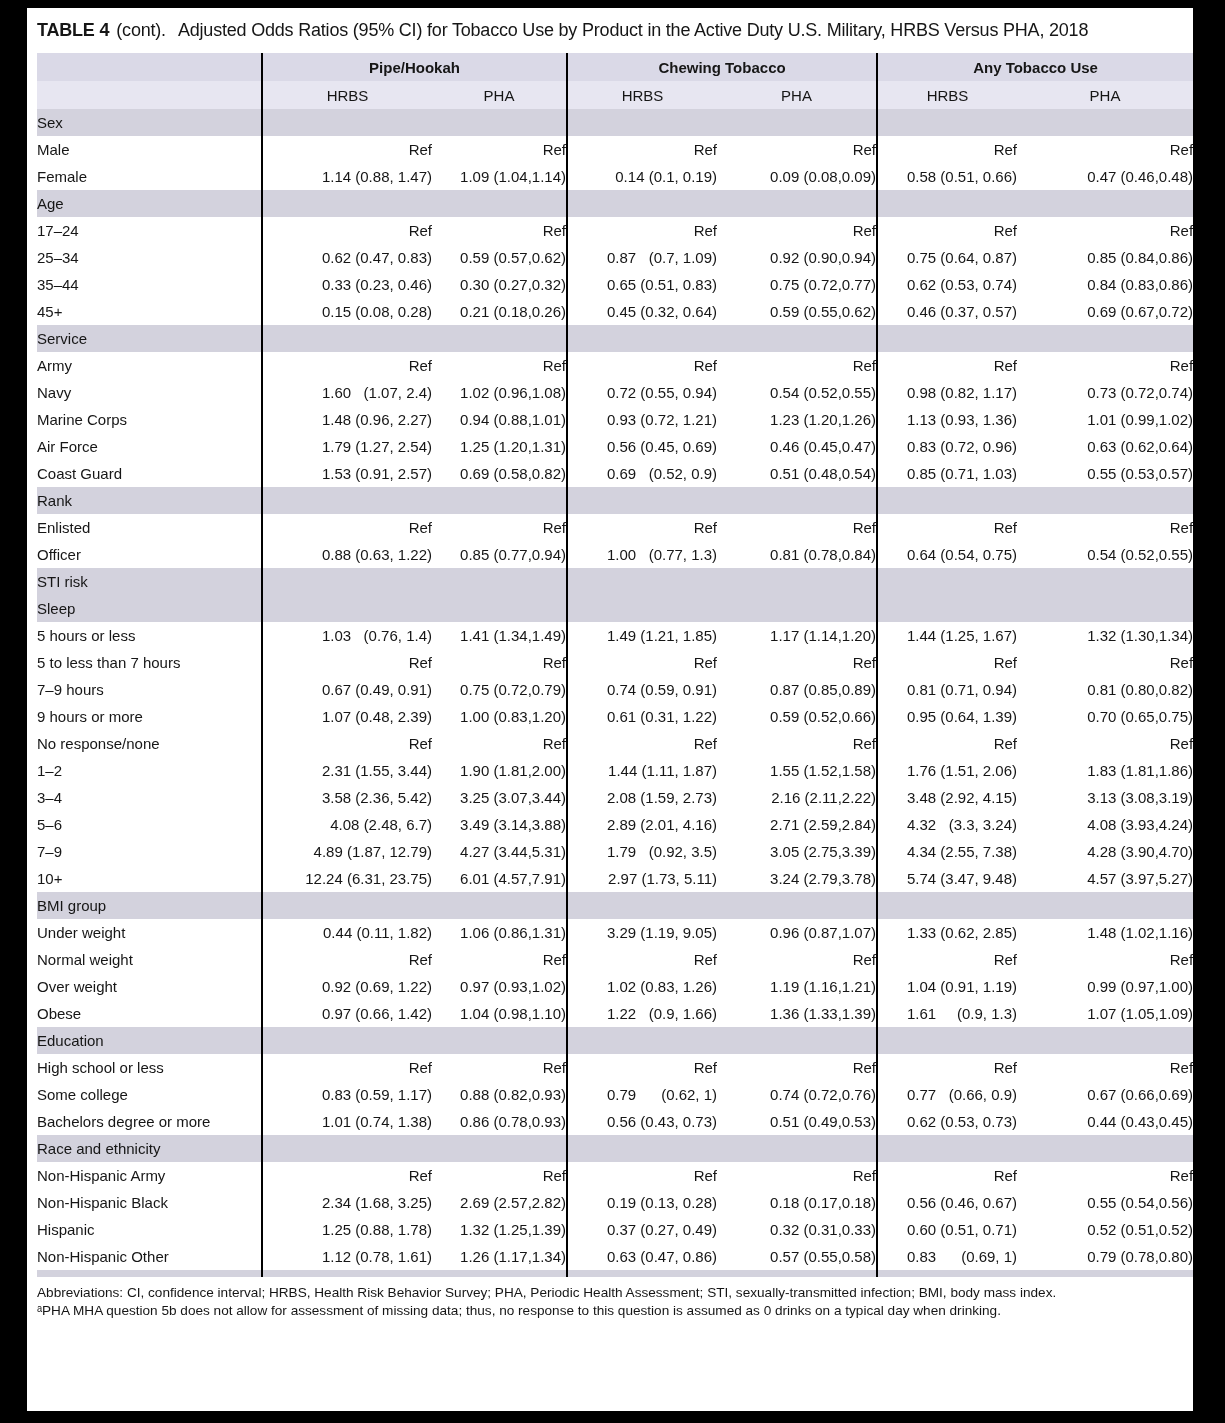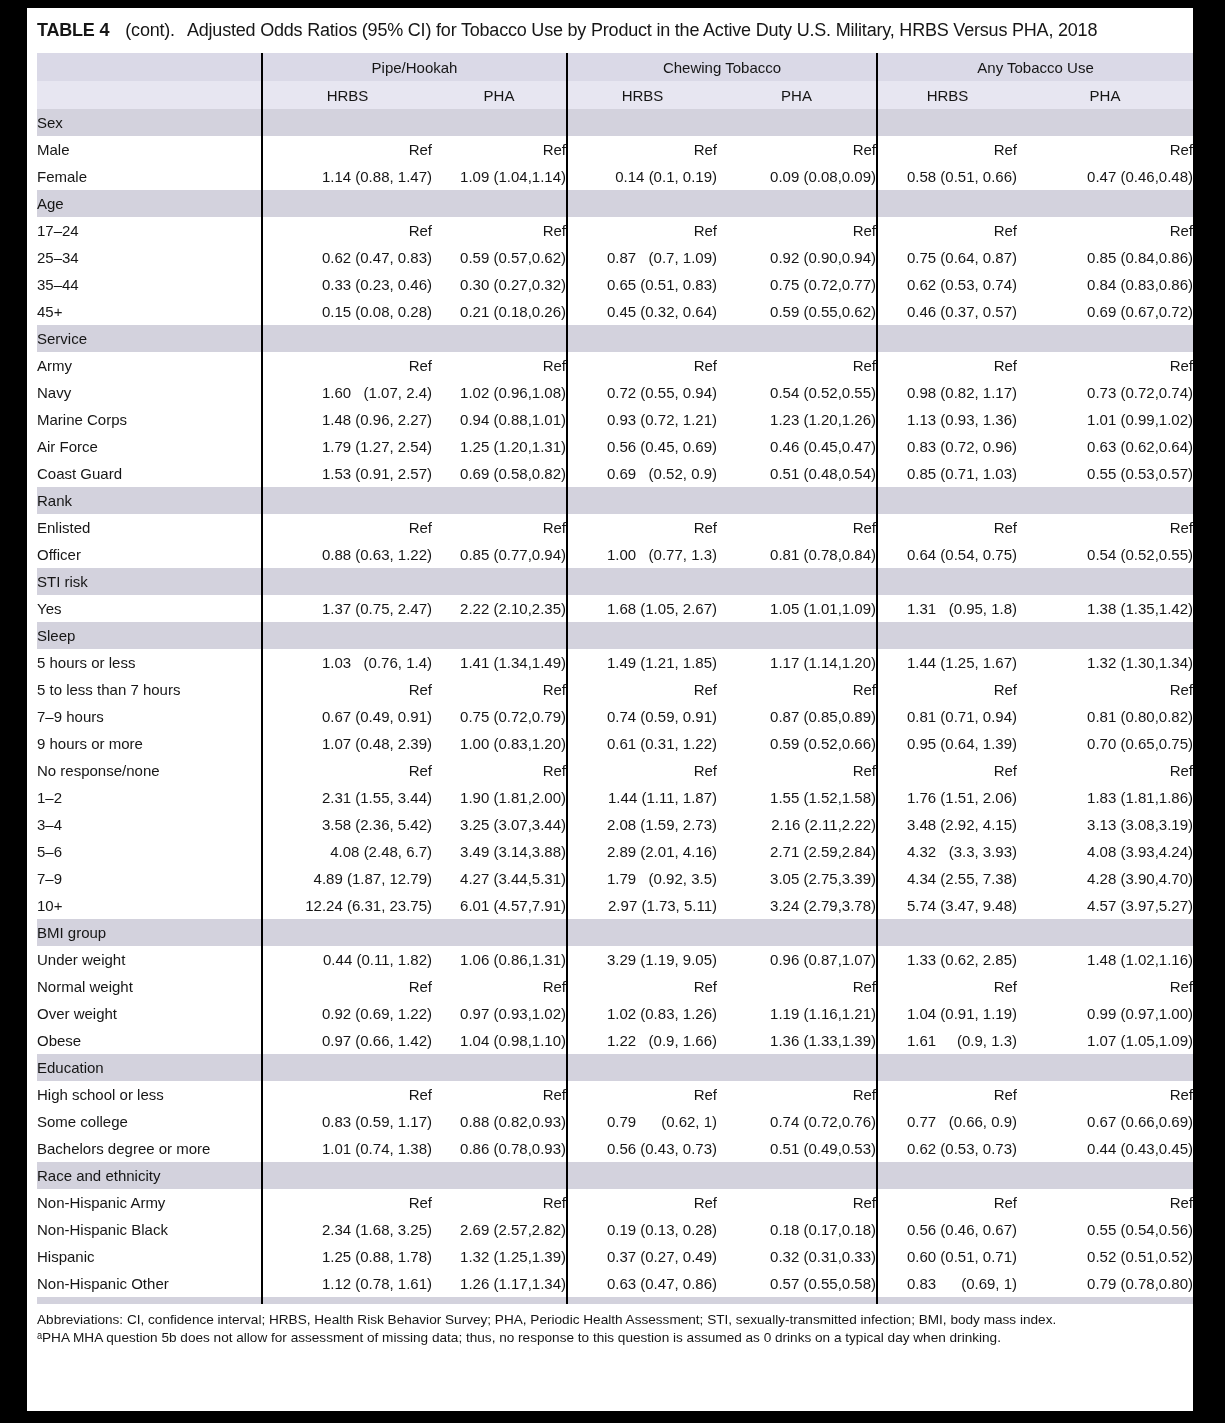--- a/index.html
+++ b/index.html
@@ -2,25 +2,25 @@
 <html><head>
 <meta charset="utf-8">
 <style>
   html,body{margin:0;padding:0;background:#000;}
   .page{position:relative;width:1225px;height:1423px;background:#000;
         font-family:"Liberation Sans", sans-serif;color:#161616;}
   .content{position:absolute;left:27px;top:8px;width:1166px;height:1403px;
            background:#fff;overflow:hidden;}
   .title-row{padding:10px 4px 0 10px;font-size:18px;letter-spacing:-0.2px;line-height:24px;white-space:nowrap;}
   .title-prefix{font-weight:bold;}
-  .title-cont{margin-left:16px;text-align:center;}
+  .title-cont{margin-left:7px;text-align:center;}
   .title-rest{margin-left:12px;}
   table.odds{border-collapse:collapse;table-layout:fixed;margin:11px 0 0 10px;width:1156px;}
   table.odds th, table.odds td{padding:0;margin:0;font-size:15px;vertical-align:middle;}
-  tr.group-row th{background:#dad9e7;height:28px;font-weight:normal;text-align:center;}
+  tr.group-row th{background:#dad9e7;height:28px;font-weight:bold;text-align:center;}
   tr.sub-row th{background:#e7e6f1;height:28px;font-weight:normal;}
   .gdiv{border-left:2px solid #000;}
   tr.sec td{background:#d3d2dd;height:27px;}
   tr.datarow td{background:#fff;height:27px;}
   td.seclbl{text-align:left;padding-left:10px;}
   td.rowlbl{text-align:left;padding-left:19px;}
   td.val{text-align:right;padding-right:14px;white-space:pre;}
   tr.band td{background:#d3d2dd;height:7px;}
   .footnotes{margin:7px 0 0 10px;font-size:13.6px;line-height:18px;}
   .footnotes div{white-space:nowrap;}
@@ -218,29 +218,20 @@
           </tr>
           <tr class="sec">
             <td class="seclbl">STI risk</td>
             <td class="gdiv"></td>
             <td></td>
             <td class="gdiv"></td>
             <td></td>
             <td class="gdiv"></td>
             <td></td>
           </tr>
-          <tr class="datarow">
-            <td class="rowlbl">Yes</td>
-            <td class="val gdiv">1.37 (0.75, 2.47)</td>
-            <td class="val">2.22 (2.10,2.35)</td>
-            <td class="val gdiv">1.68 (1.05, 2.67)</td>
-            <td class="val">1.05 (1.01,1.09)</td>
-            <td class="val gdiv">1.31   (0.95, 1.8)</td>
-            <td class="val">1.38 (1.35,1.42)</td>
-          </tr>
           <tr class="sec">
             <td class="seclbl">Sleep</td>
             <td class="gdiv"></td>
             <td></td>
             <td class="gdiv"></td>
             <td></td>
             <td class="gdiv"></td>
             <td></td>
           </tr>
           <tr class="datarow">
@@ -305,21 +296,21 @@
             <td class="val">2.16 (2.11,2.22)</td>
             <td class="val gdiv">3.48 (2.92, 4.15)</td>
             <td class="val">3.13 (3.08,3.19)</td>
           </tr>
           <tr class="datarow">
             <td class="rowlbl">5–6</td>
             <td class="val gdiv">4.08 (2.48, 6.7)</td>
             <td class="val">3.49 (3.14,3.88)</td>
             <td class="val gdiv">2.89 (2.01, 4.16)</td>
             <td class="val">2.71 (2.59,2.84)</td>
-            <td class="val gdiv">4.32   (3.3, 3.93)</td>
+            <td class="val gdiv">4.32   (3.3, 3.24)</td>
             <td class="val">4.08 (3.93,4.24)</td>
           </tr>
           <tr class="datarow">
             <td class="rowlbl">7–9</td>
             <td class="val gdiv">4.89 (1.87, 12.79)</td>
             <td class="val">4.27 (3.44,5.31)</td>
             <td class="val gdiv">1.79   (0.92, 3.5)</td>
             <td class="val">3.05 (2.75,3.39)</td>
             <td class="val gdiv">4.34 (2.55, 7.38)</td>
             <td class="val">4.28 (3.90,4.70)</td>

